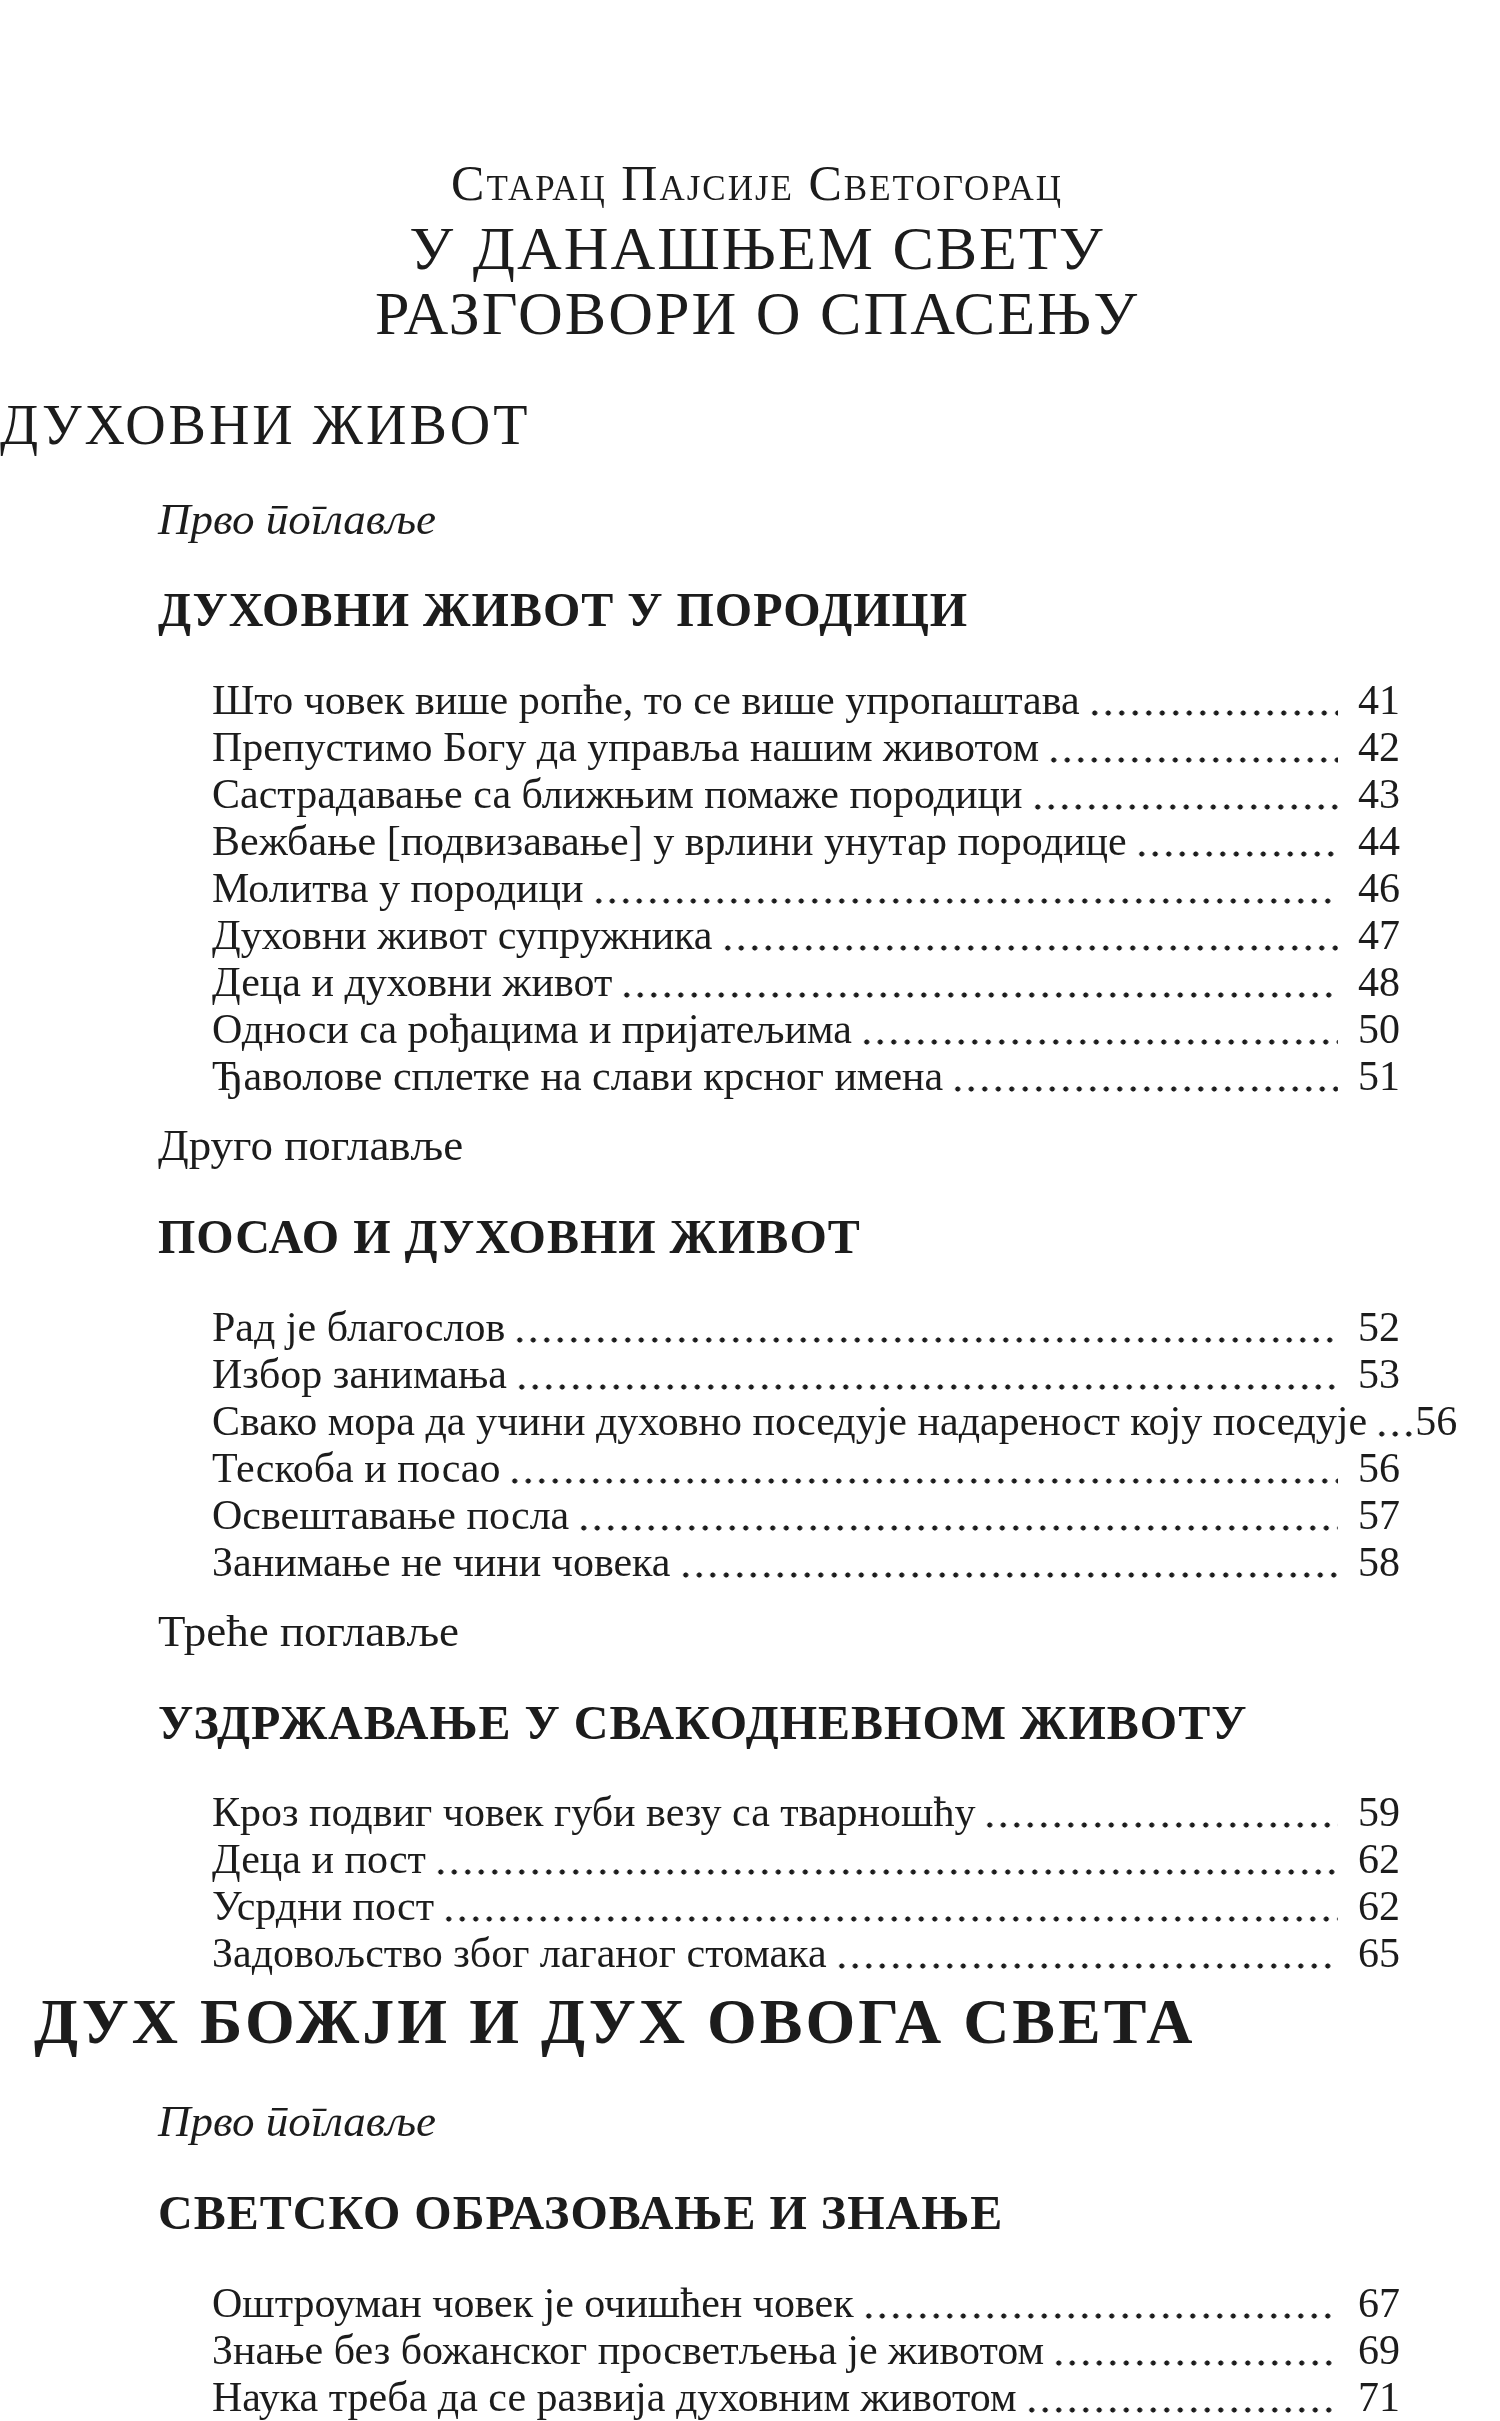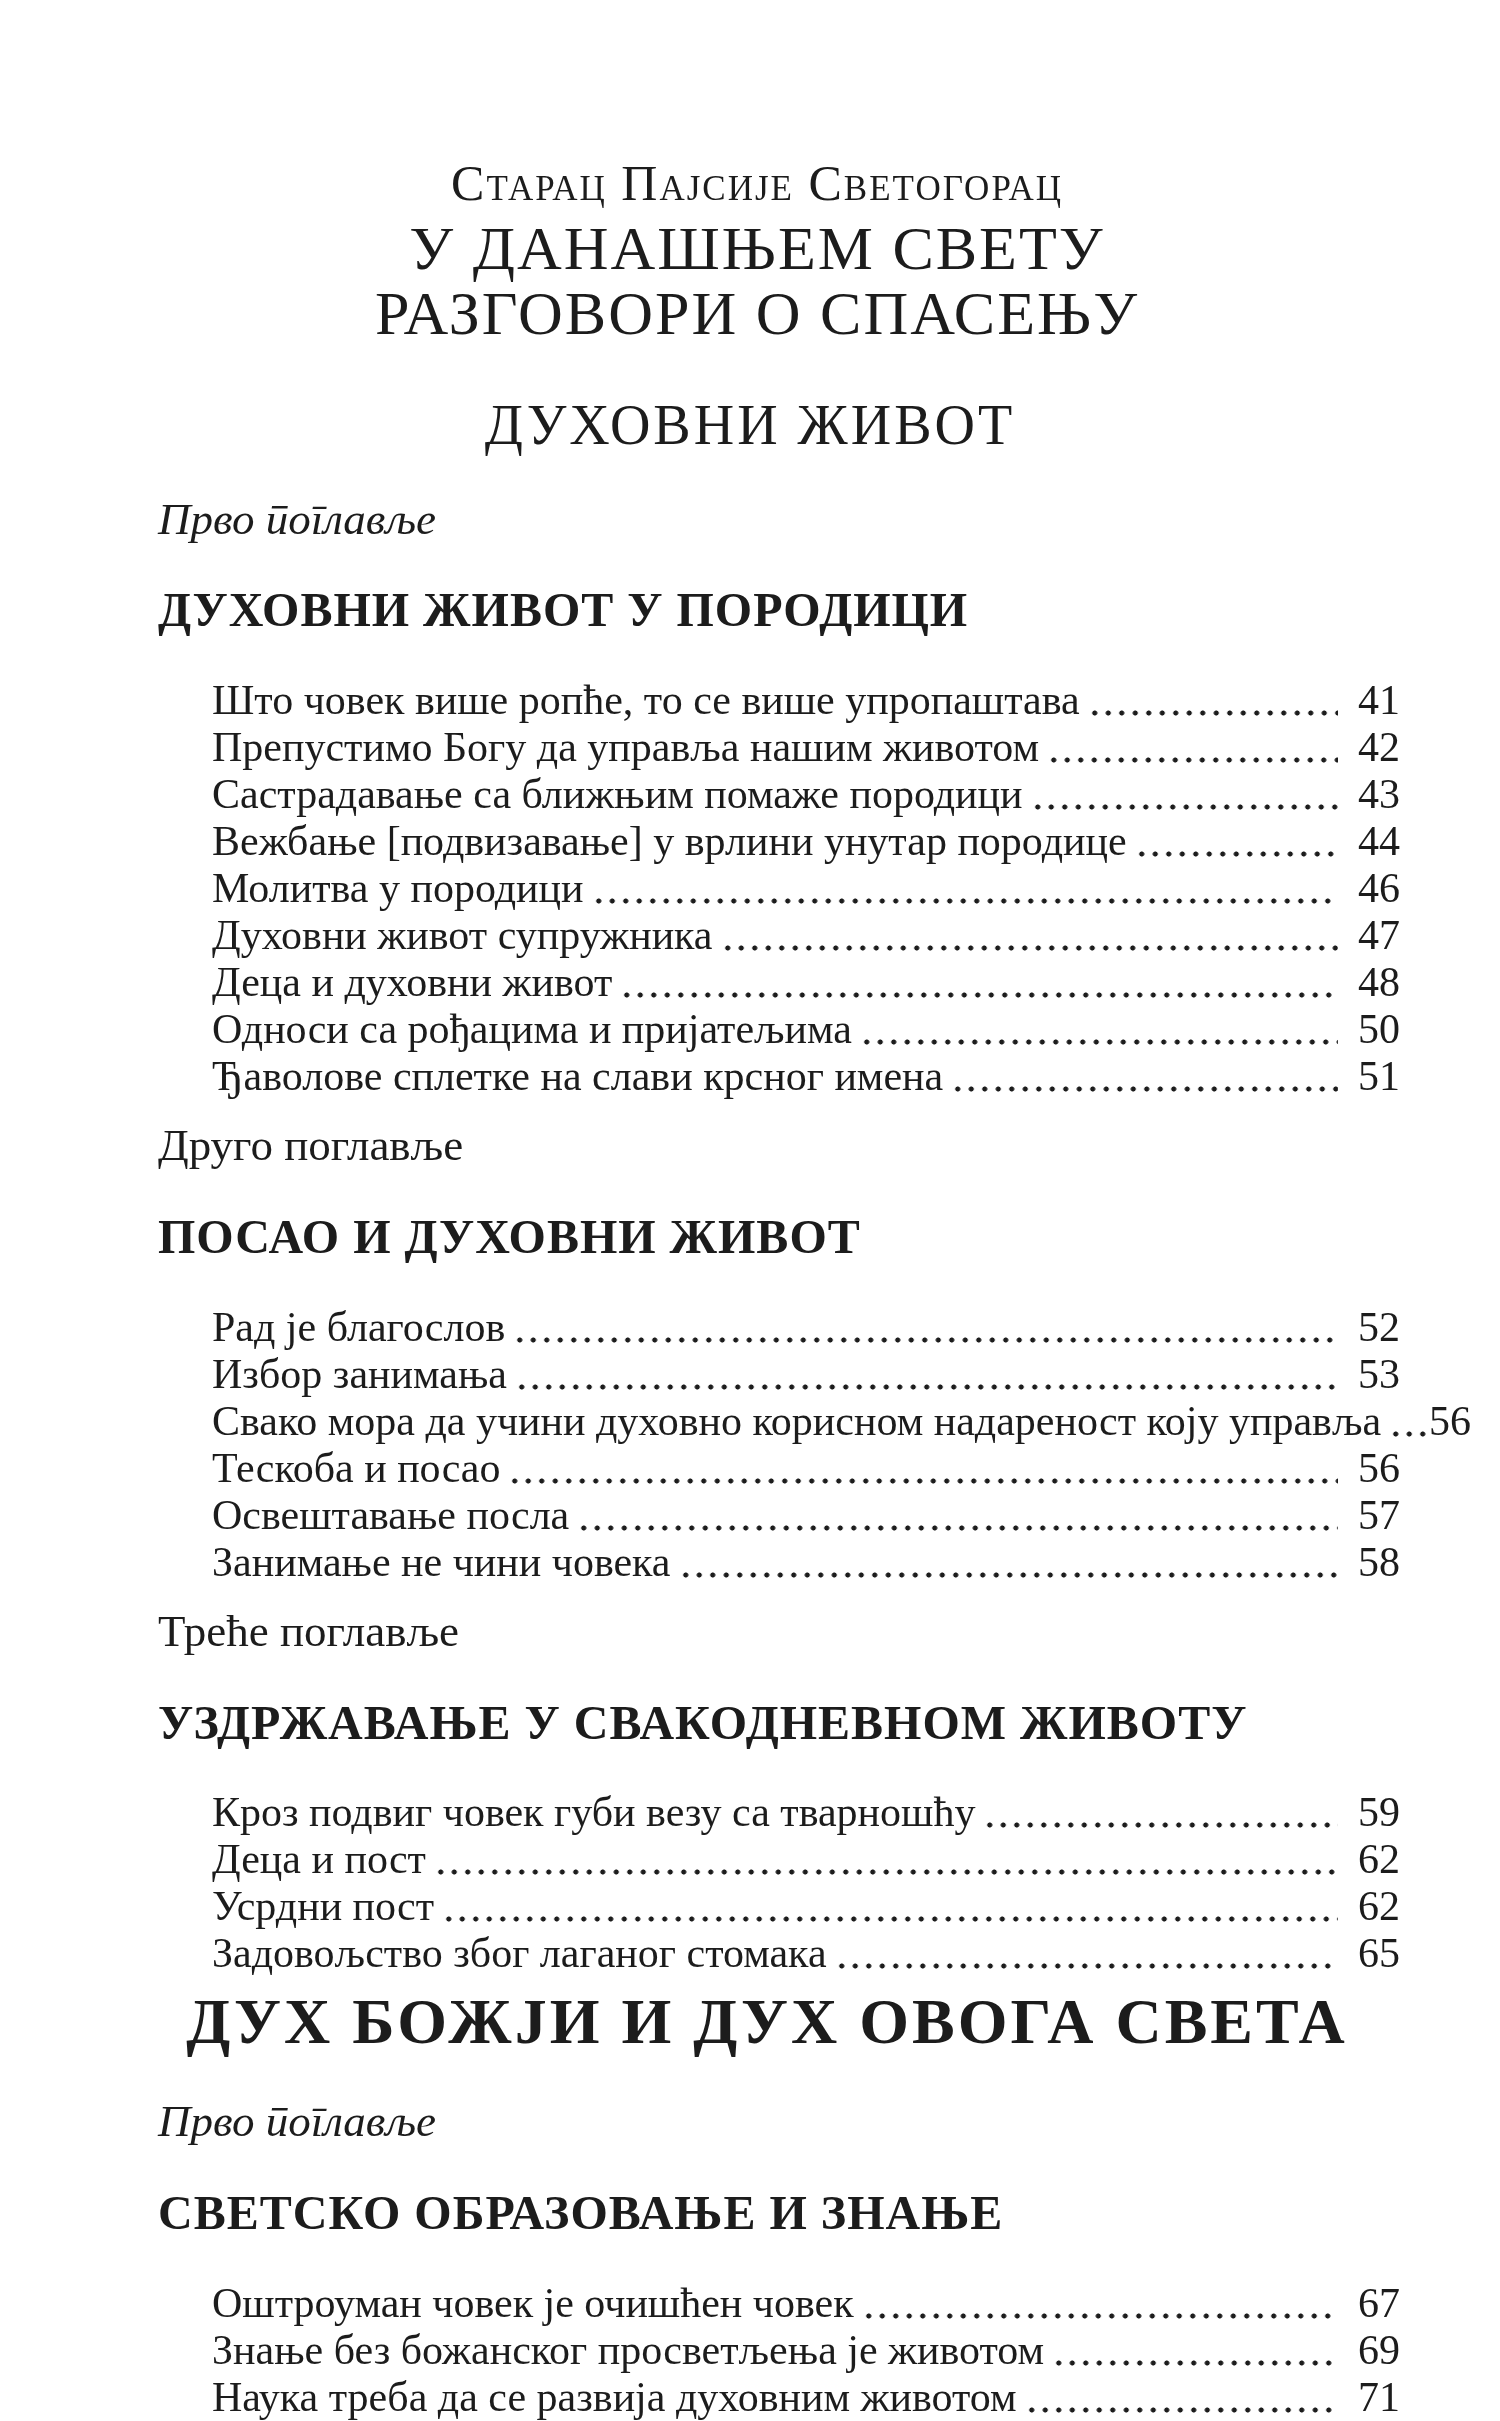--- a/index.html
+++ b/index.html
@@ -29,21 +29,21 @@
   }
   .book-title {
     font-size: 62px;
     line-height: 65px;
     letter-spacing: 2px;
     font-weight: 400;
   }
   
   .section-heading {
     margin-top: 48px;
-    text-align: center;
+    text-align: left;
     font-size: 56px;
     line-height: 62px;
     letter-spacing: 3px;
     font-weight: 400;
   }
   .section:nth-of-type(2) .section-heading {
     margin-top: 14px;
     font-weight: 700;
     font-size: 64px;
     margin-left: 34px;
@@ -159,21 +159,21 @@
               <span class="entry-text">Рад је благослов</span>
               <span class="leader"></span>
               <span class="entry-page">52</span>
             </li>
             <li class="entry">
               <span class="entry-text">Избор занимања</span>
               <span class="leader"></span>
               <span class="entry-page">53</span>
             </li>
             <li class="entry">
-              <span class="entry-text">Свако мора да учини духовно корисном надареност коју управља</span>
+              <span class="entry-text">Свако мора да учини духовно поседује надареност коју поседује</span>
               <span class="leader"></span>
               <span class="entry-page">56</span>
             </li>
             <li class="entry">
               <span class="entry-text">Тескоба и посао</span>
               <span class="leader"></span>
               <span class="entry-page">56</span>
             </li>
             <li class="entry">
               <span class="entry-text">Освештавање посла</span>

